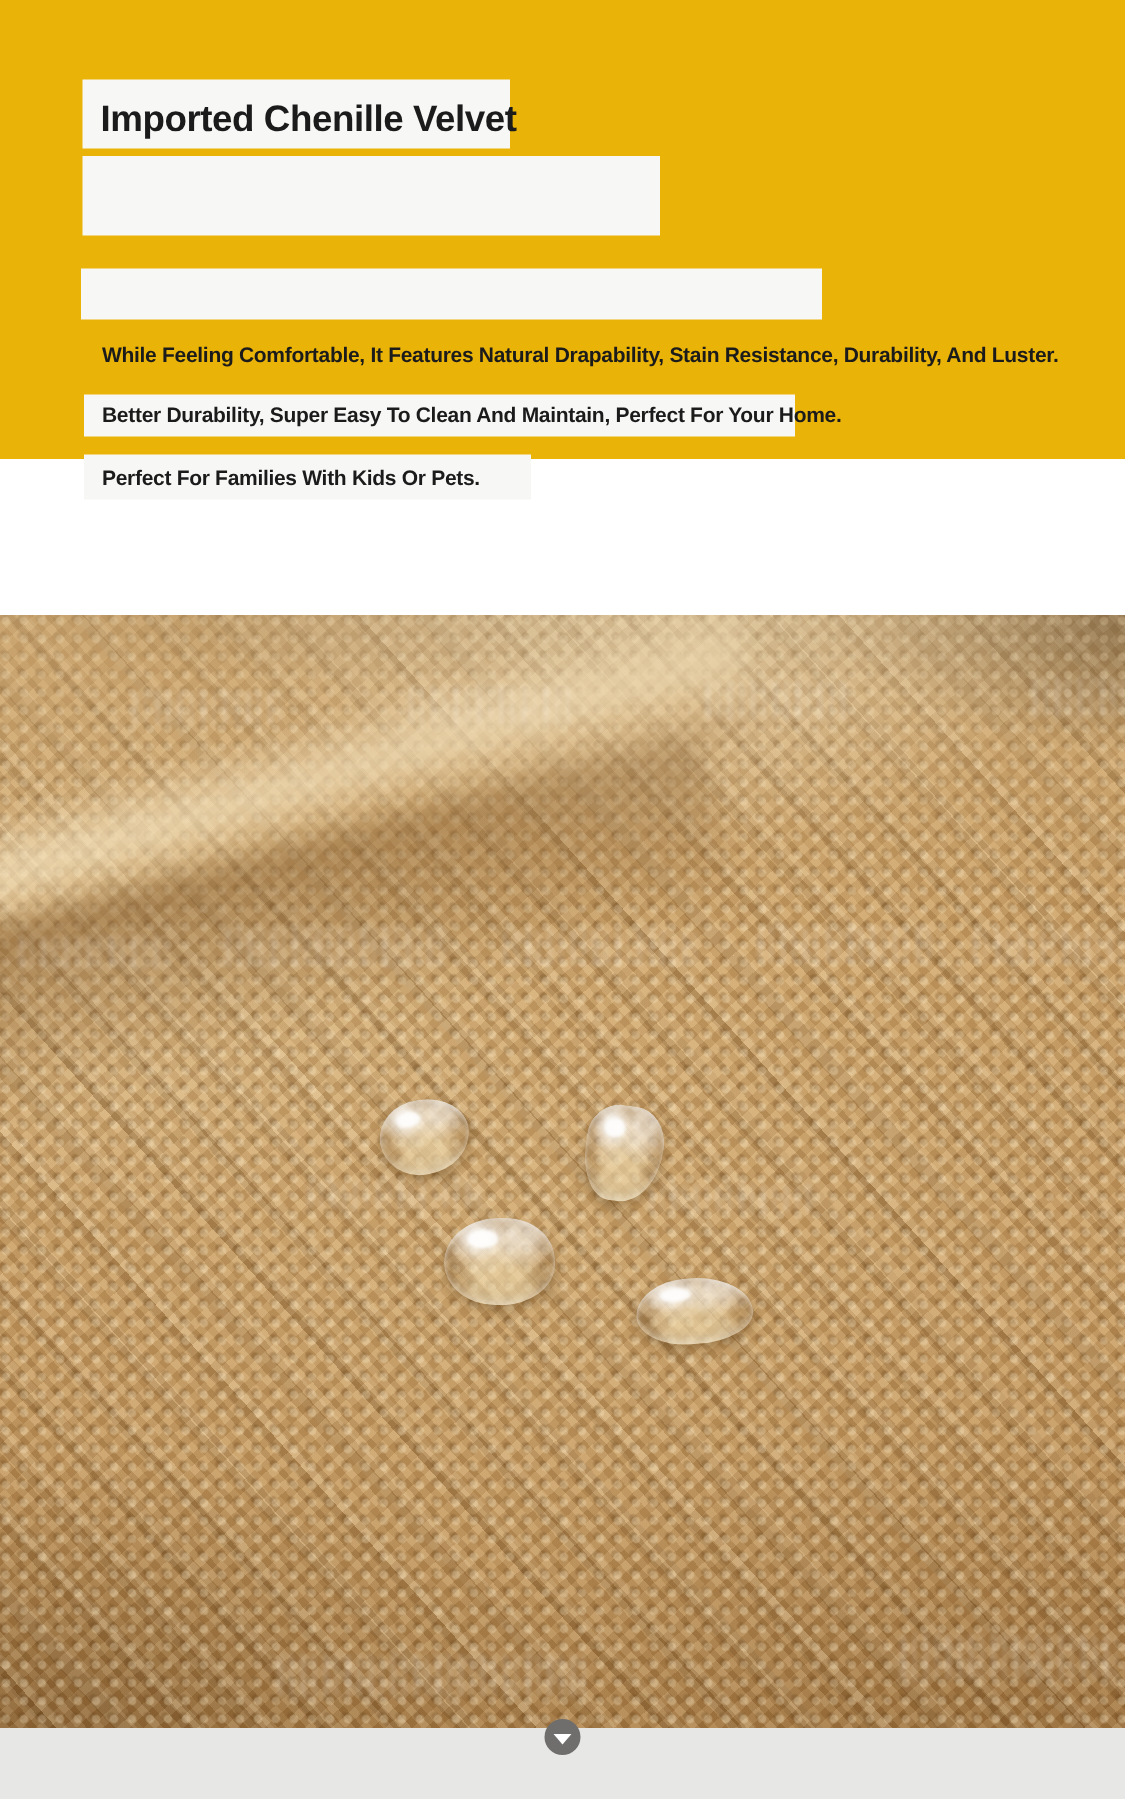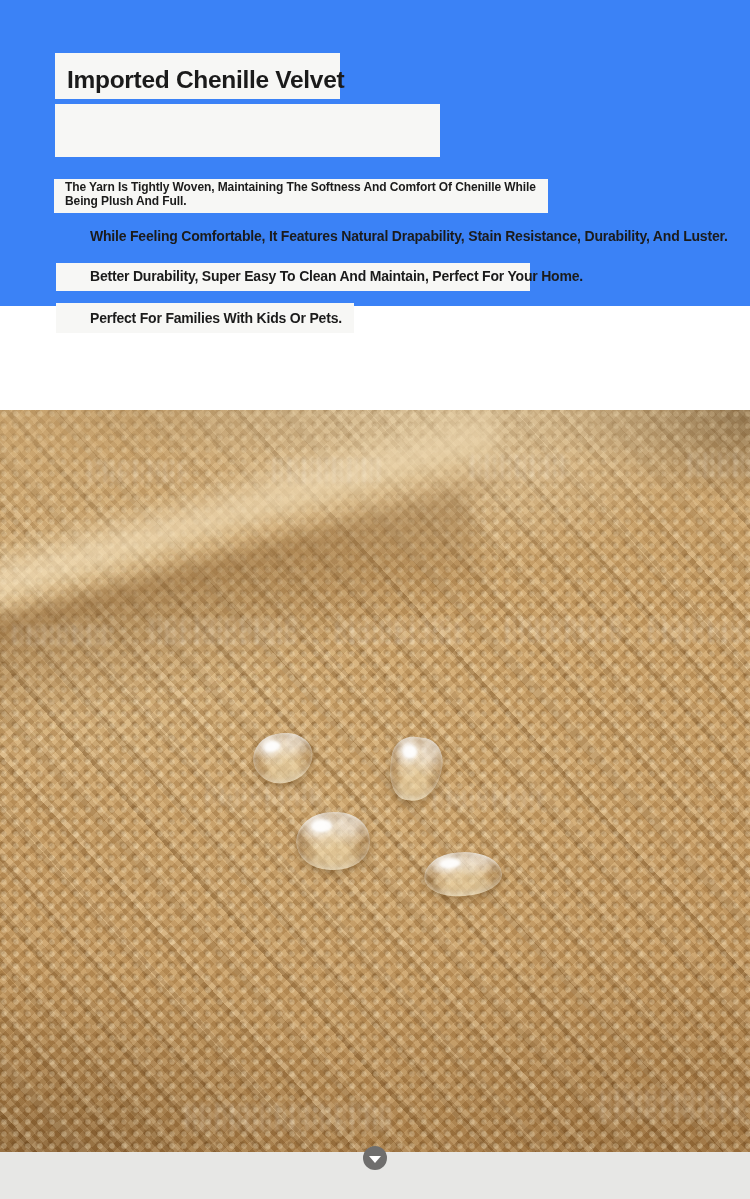--- a/index.html
+++ b/index.html
@@ -1,32 +1,32 @@
 <!DOCTYPE html>
 <html><head>
 <meta charset="utf-8">
 <style>
   * { margin:0; padding:0; box-sizing:border-box; }
   html,body { background:#ffffff; }
   body { font-family:"Liberation Sans", sans-serif; }
   .page { position:relative; width:750px; height:1199px; margin:0 auto; background:#ffffff; overflow:hidden; }
 
   
-  .text-section { position:absolute; left:0; top:0; width:750px; height:306px; background:#3b82f6; }
+  .text-section { position:absolute; left:0; top:0; width:750px; height:306px; background:#eab308; }
   .patch { position:absolute; background:#f7f7f5; z-index:0; }
   .ph1 { left:55px; top:53px;  width:285px; height:46px; }
   .ph2 { left:55px; top:104px; width:385px; height:53px; }
   .pp1 { left:54px; top:179px; width:494px; height:34px; }
   .pp3 { left:56px; top:263px; width:474px; height:28px; }
   .pp4 { left:56px; top:303px; width:298px; height:30px; }
   .headline { position:absolute; left:67px; z-index:1; font-size:24.5px; font-weight:bold; color:#1b1b1b; letter-spacing:-0.3px; white-space:nowrap; }
   .h1 { top:66px; }
   .h2 { top:118px; }
   .subtitle { position:absolute; left:65px; top:181px; z-index:1; width:500px; font-size:12px; font-weight:bold; color:#1b1b1b; line-height:13.5px; letter-spacing:-0.1px; white-space:pre-line; }
-  .feature { position:absolute; left:68px; z-index:1; font-size:14px; font-weight:bold; color:#1b1b1b; letter-spacing:-0.2px; white-space:nowrap;margin-left:22px; }
+  .feature { position:absolute; left:68px; z-index:1; font-size:14px; font-weight:bold; color:#1b1b1b; letter-spacing:-0.2px; white-space:nowrap; }
   .f0 { top:228px; }
   .f1 { top:268px; }
   .f2 { top:310px; }
 
   
   .photo { position:absolute; left:0; top:410px; width:750px; height:742px; overflow:hidden;
     background:
       radial-gradient(circle at 4px 4px,  rgba(255,242,210,0.28) 2.2px, rgba(255,242,210,0) 3.4px),
       radial-gradient(circle at 9px 9px,  rgba(92,58,20,0.24) 2px, rgba(92,58,20,0) 3.2px),
       repeating-linear-gradient(48deg,  rgba(245,225,185,0.13) 0 5px, rgba(105,68,26,0.16) 5px 9px, rgba(230,205,160,0.10) 9px 14px, rgba(130,88,40,0.12) 14px 19px),
@@ -97,22 +97,20 @@
 <div class="page">
 
   <div class="text-section">
     <div class="patch ph1"></div>
     <div class="patch ph2"></div>
     <div class="patch pp1"></div>
     <div class="patch pp3"></div>
     <div class="patch pp4"></div>
 
     <div class="headline h1">Imported Chenille Velvet</div>
-    <div class="subtitle">The Yarn Is Tightly Woven, Maintaining The Softness And Comfort Of Chenille While
-Being Plush And Full.</div>
     <div class="feature f0">While Feeling Comfortable, It Features Natural Drapability, Stain Resistance, Durability, And Luster.</div>
     <div class="feature f2">Perfect For Families With Kids Or Pets.</div>
     <div class="feature f1">Better Durability, Super Easy To Clean And Maintain, Perfect For Your Home.</div>
   </div>
 
   <div class="photo">
     <div class="fold-ridge"></div>
     <div class="fold-shadow"></div>
     <div class="soft-top"></div>
 

